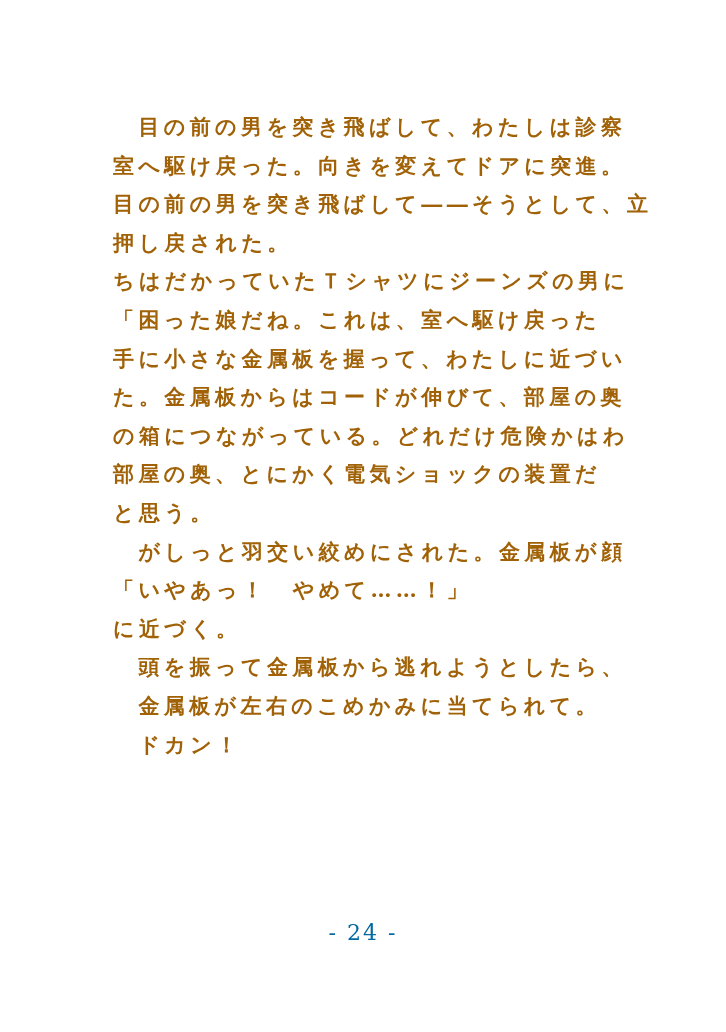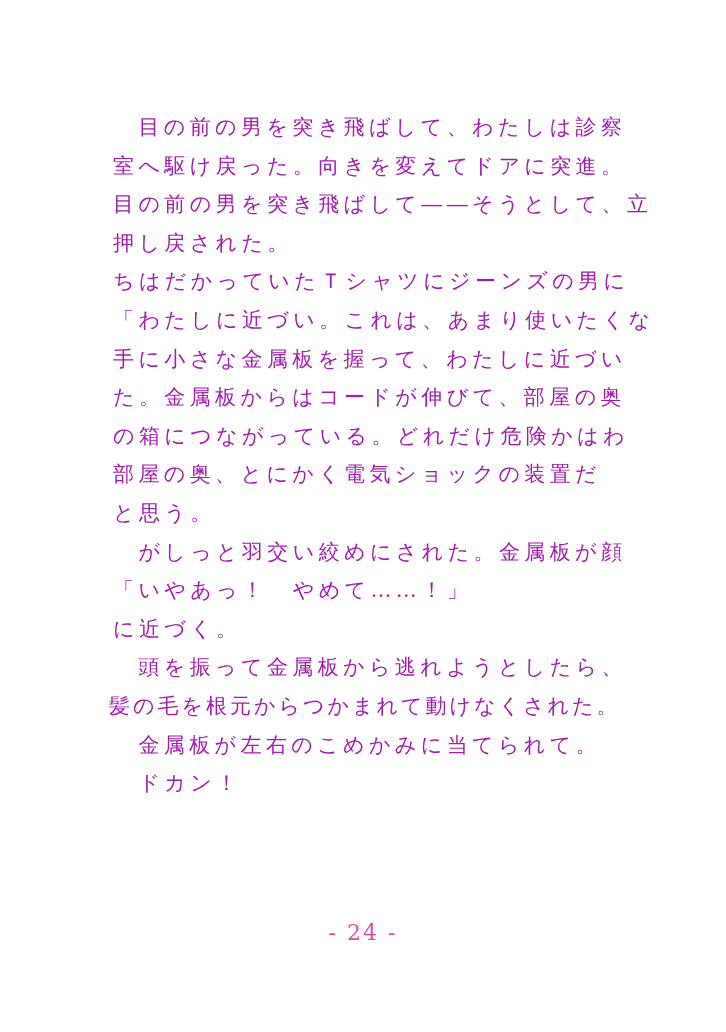--- a/index.html
+++ b/index.html
@@ -17,21 +17,22 @@
     position: relative;
     width: 726px;
     height: 1032px;
     background: #ffffff;
   }
   .text-block {
     position: absolute;
     left: 113px;
     top: 108px;
     width: 545px;
-    color: #a21caf;
+    color: #a16207;
+    font-weight: bold;
   }
   .text-line {
     font-size: 21px;
     line-height: 38.6px;
     letter-spacing: 4.4px;
     white-space: nowrap;
     height: 38.6px;
   }
   
   .text-line.tight {
@@ -40,41 +41,40 @@
   }
   .page-number {
     position: absolute;
     top: 918px;
     left: 0;
     width: 726px;
     text-align: center;
     font-size: 22px;
     line-height: 30px;
     letter-spacing: 2px;
-    color: #ec4899;
+    color: #0369a1;
   }
 </style>
 </head>
 <body style="background: rgb(255, 255, 255); color: rgb(28, 28, 28);">
 
 <div class="page">
   <div class="text-block">
     <div class="text-line">　目の前の男を突き飛ばして、わたしは診察</div>
     <div class="text-line">室へ駆け戻った。向きを変えてドアに突進。</div>
     <div class="text-line">目の前の男を突き飛ばして――そうとして、立</div>
     <div class="text-line">押し戻された。</div>
     <div class="text-line">ちはだかっていたＴシャツにジーンズの男に</div>
-    <div class="text-line">「わたしに近づい。これは、あまり使いたくな</div>
+    <div class="text-line">「困った娘だね。これは、室へ駆け戻った</div>
     <div class="text-line">手に小さな金属板を握って、わたしに近づい</div>
     <div class="text-line">た。金属板からはコードが伸びて、部屋の奥</div>
     <div class="text-line">の箱につながっている。どれだけ危険かはわ</div>
     <div class="text-line">部屋の奥、とにかく電気ショックの装置だ</div>
     <div class="text-line">と思う。</div>
     <div class="text-line">　がしっと羽交い絞めにされた。金属板が顔</div>
     <div class="text-line">「いやあっ！　やめて……！」</div>
     <div class="text-line">に近づく。</div>
     <div class="text-line">　頭を振って金属板から逃れようとしたら、</div>
-    <div class="text-line tight">髪の毛を根元からつかまれて動けなくされた。</div>
     <div class="text-line">　金属板が左右のこめかみに当てられて。</div>
     <div class="text-line">　ドカン！</div>
   </div>
   <div class="page-number">- 24 -</div>
 </div>
 
 </body></html>

